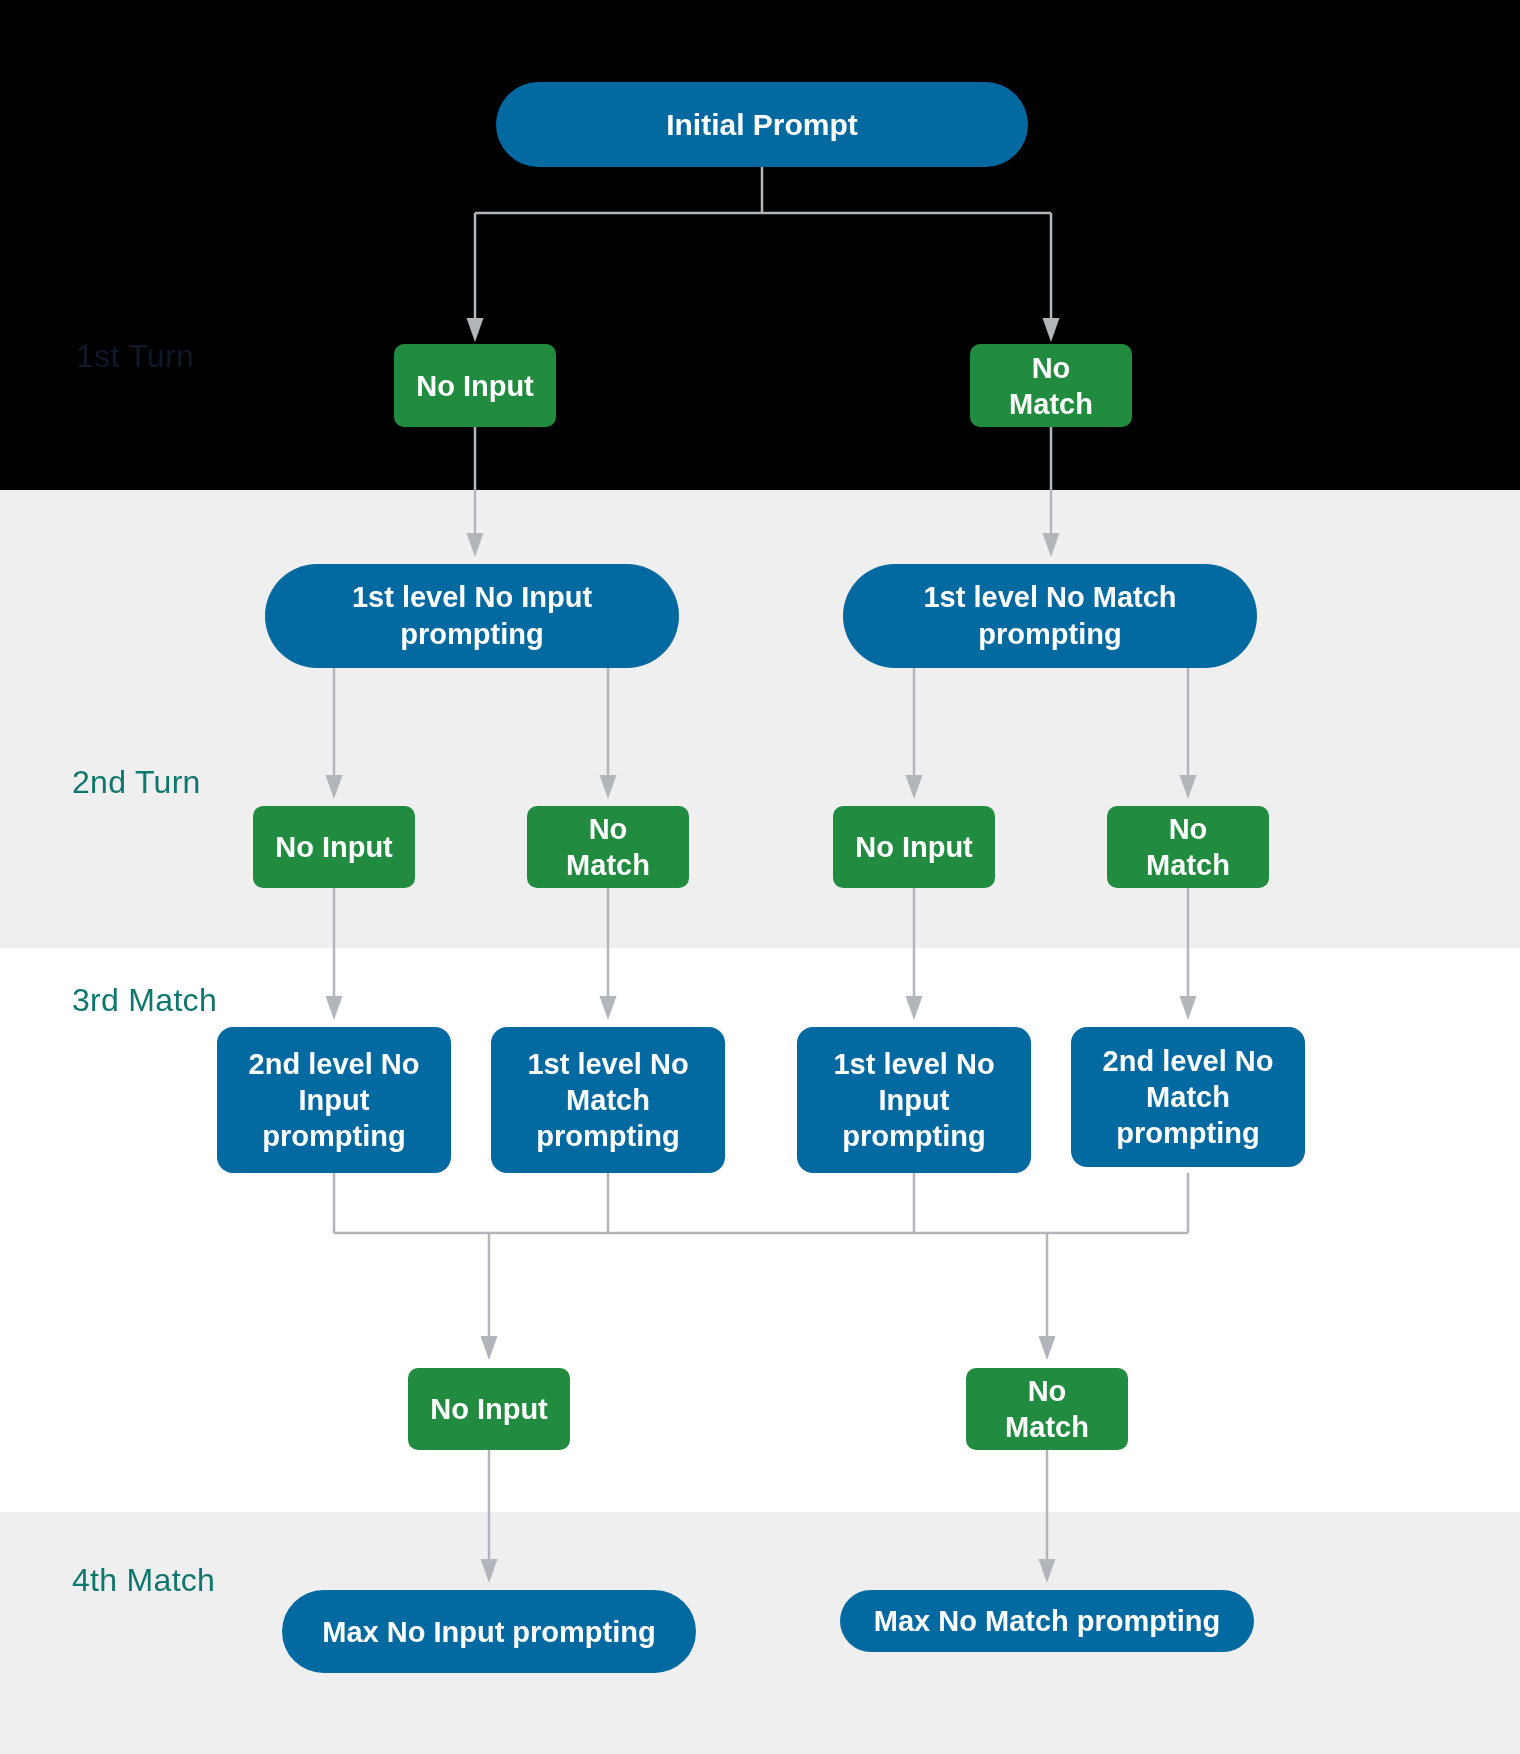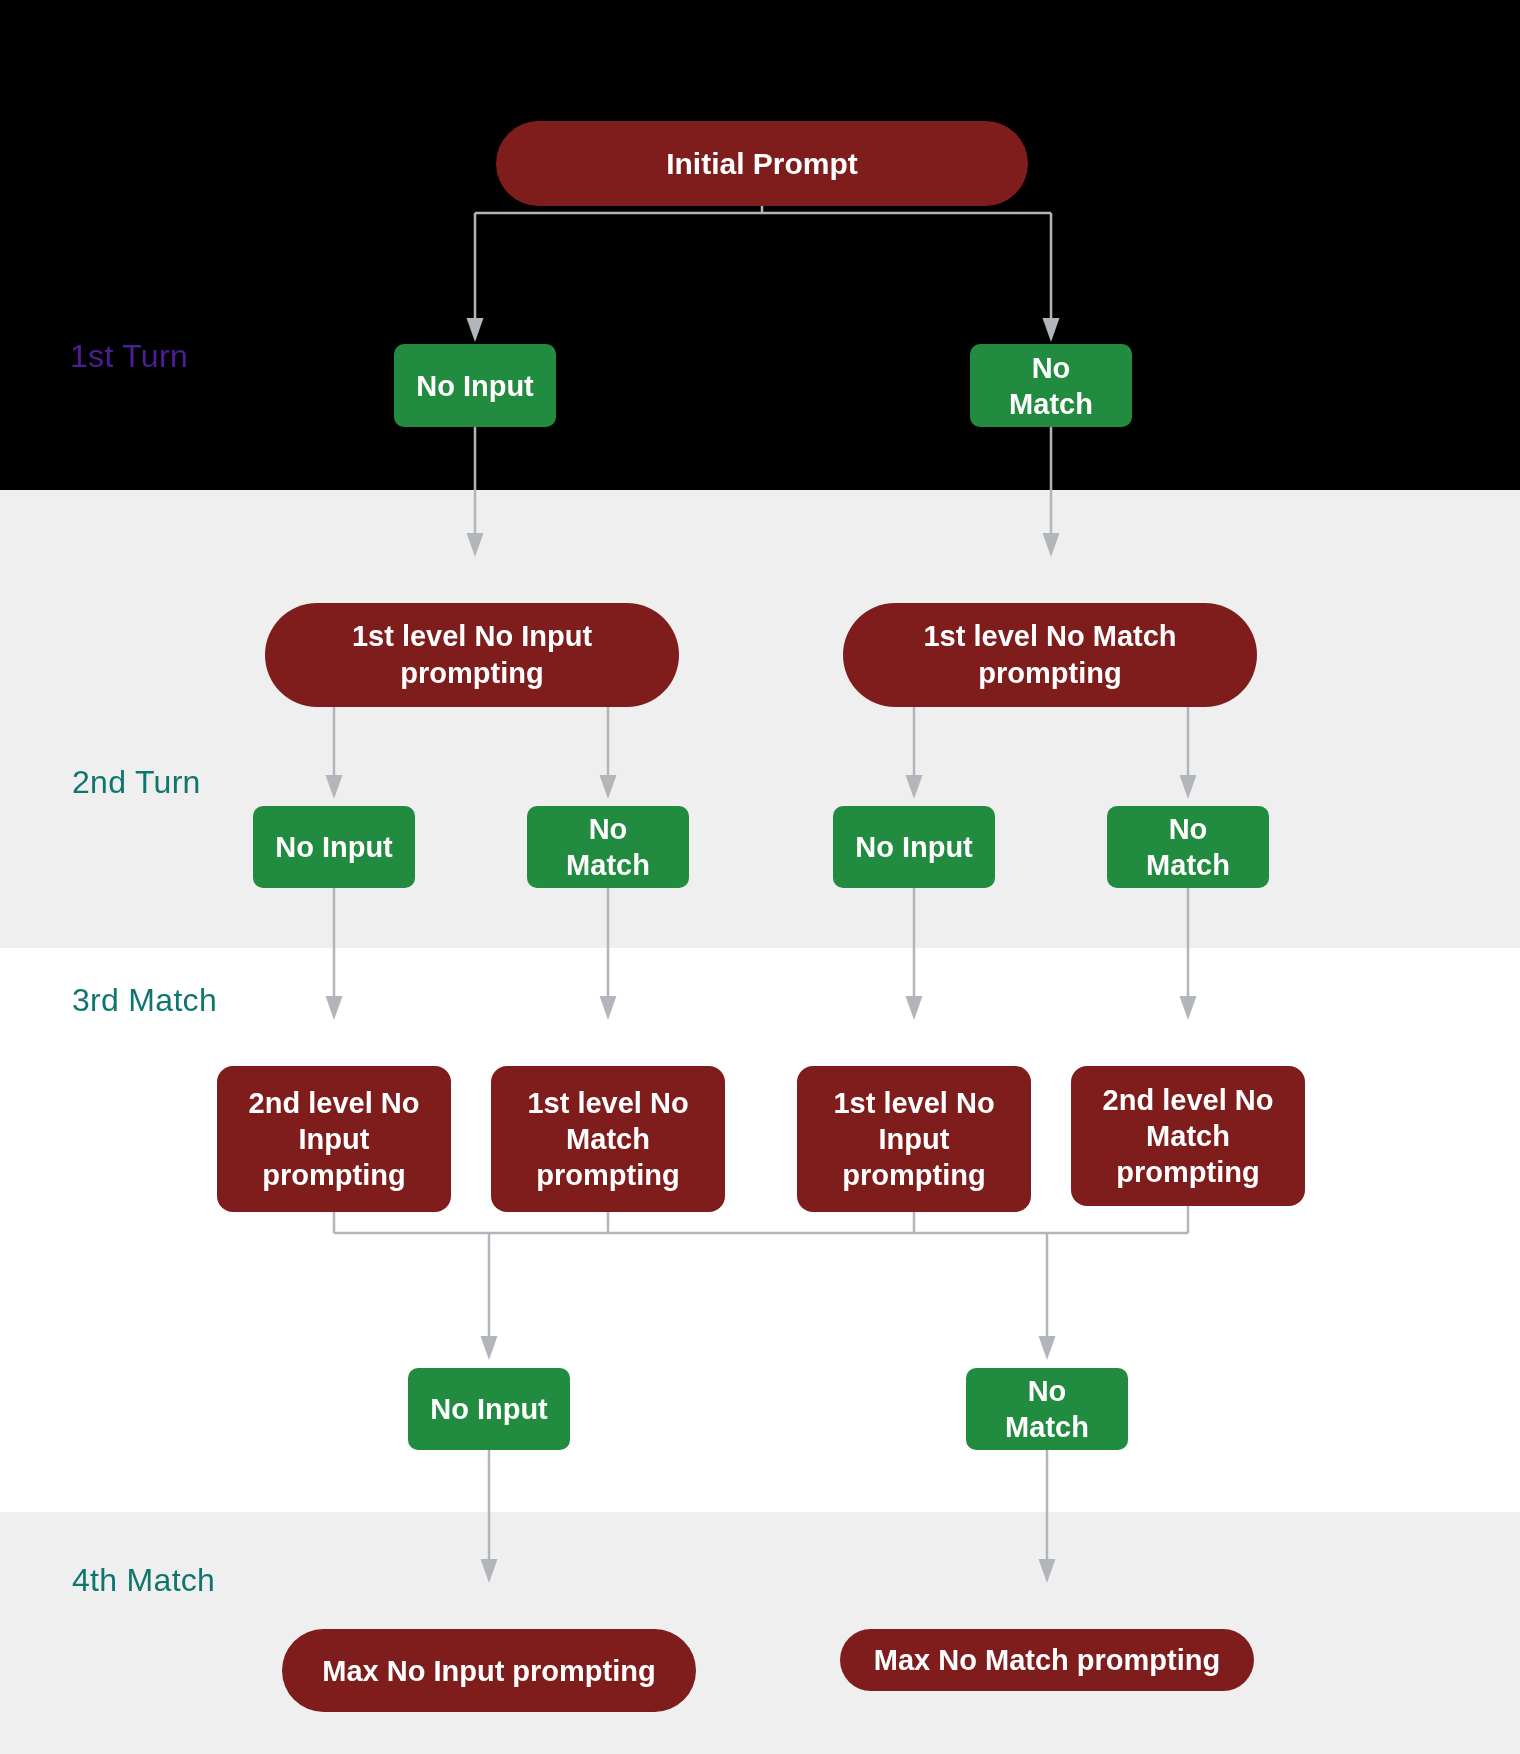--- a/index.html
+++ b/index.html
@@ -15,21 +15,21 @@
   .sec-gray2{top:1512px;height:242px;background:#efeff0;}
 
   .connectors{position:absolute;left:0;top:0;z-index:2;}
 
   .node{
     position:absolute;z-index:3;box-sizing:border-box;
     display:flex;align-items:center;justify-content:center;
     text-align:center;color:#ffffff;font-weight:bold;
     font-size:29px;line-height:36px;padding:0 16px;
   }
-  .prompt{background:#7f1d1d;margin-top:39px;}
+  .prompt{background:#0369a1;}
   .event{background:#218c3f;border-radius:10px;}
   .pill{border-radius:999px;padding:0 20px;}
   .round{border-radius:16px;padding:0 14px;}
 
   .turn-label{
     position:absolute;z-index:3;font-size:32px;font-weight:500;
     line-height:34px;color:#0f766e;letter-spacing:0.3px;
   }
 </style>
 </head>
@@ -79,21 +79,21 @@
     <polygon points="599.5,996 616.5,996 608,1020"></polygon>
     <polygon points="905.5,996 922.5,996 914,1020"></polygon>
     <polygon points="1179.5,996 1196.5,996 1188,1020"></polygon>
     <polygon points="480.5,1336 497.5,1336 489,1360"></polygon>
     <polygon points="1038.5,1336 1055.5,1336 1047,1360"></polygon>
     <polygon points="480.5,1559 497.5,1559 489,1583"></polygon>
     <polygon points="1038.5,1559 1055.5,1559 1047,1583"></polygon>
   </g>
 </svg>
 
-<div class="turn-label" style="left:70px;top:339px;color:#4c1d95">1st Turn</div>
+<div class="turn-label" style="left:76px;top:339px;color:#0f172a">1st Turn</div>
 <div class="turn-label" style="left:72px;top:765px">2nd Turn</div>
 <div class="turn-label" style="left:72px;top:983px">3rd Match</div>
 <div class="turn-label" style="left:72px;top:1563px">4th Match</div>
 
 <div class="node prompt pill" style="left:496px;top:82px;width:532px;height:85px;font-size:30px">Initial Prompt</div>
 
 <div class="node event" style="left:394px;top:344px;width:162px;height:83px">No Input</div>
 <div class="node event" style="left:970px;top:344px;width:162px;height:83px">No Match</div>
 
 <div class="node prompt pill" style="left:265px;top:564px;width:414px;height:104px;line-height:37px">1st level No Input prompting</div>

